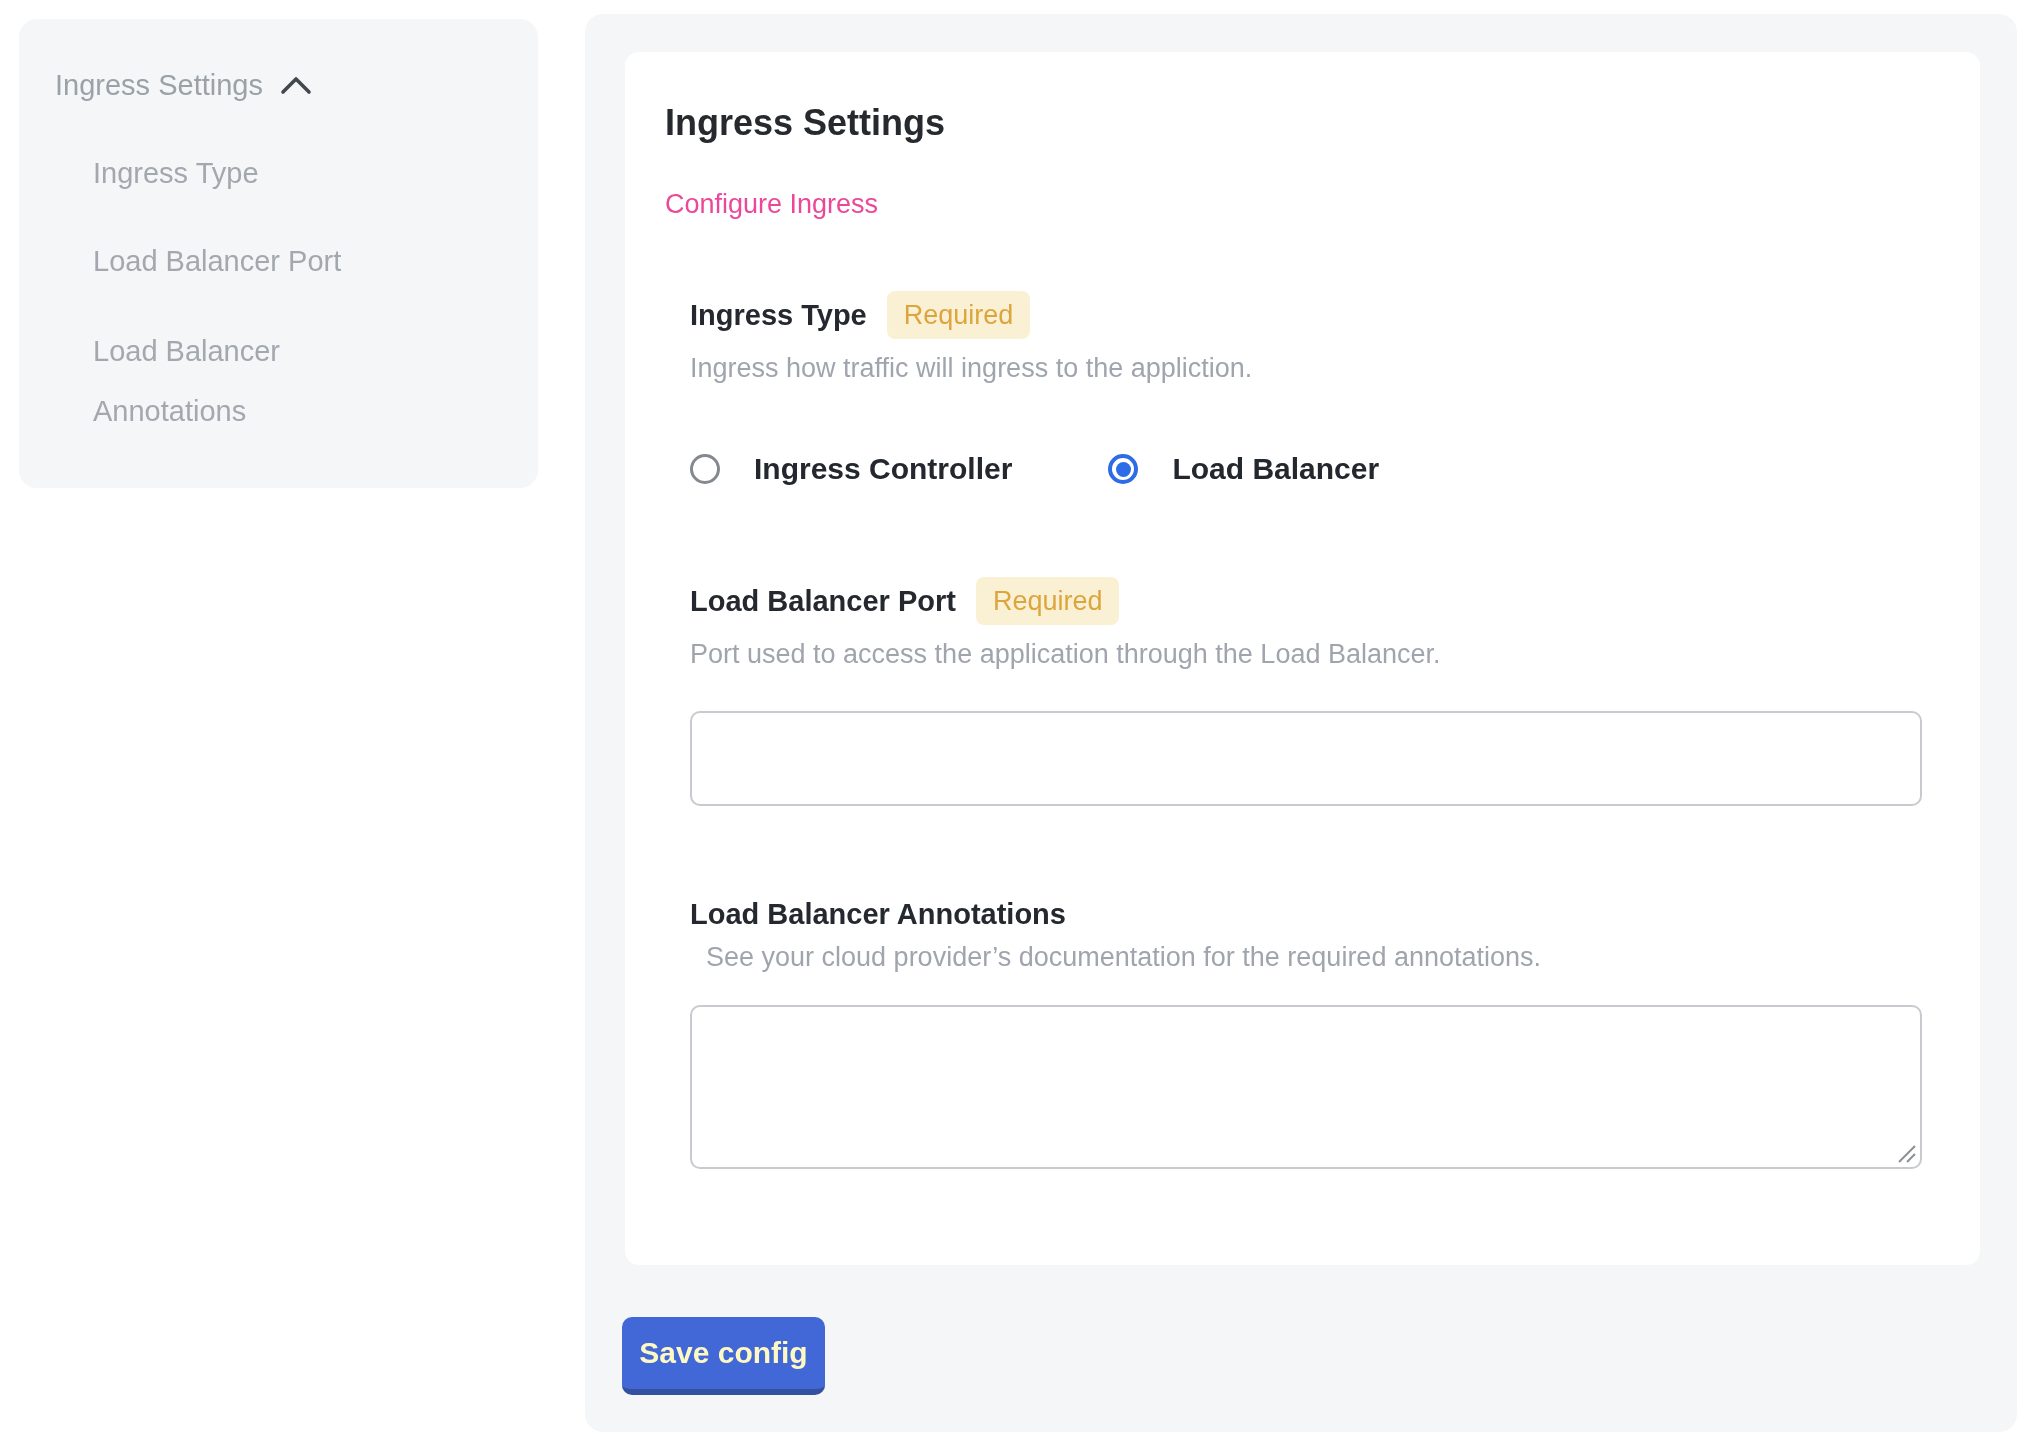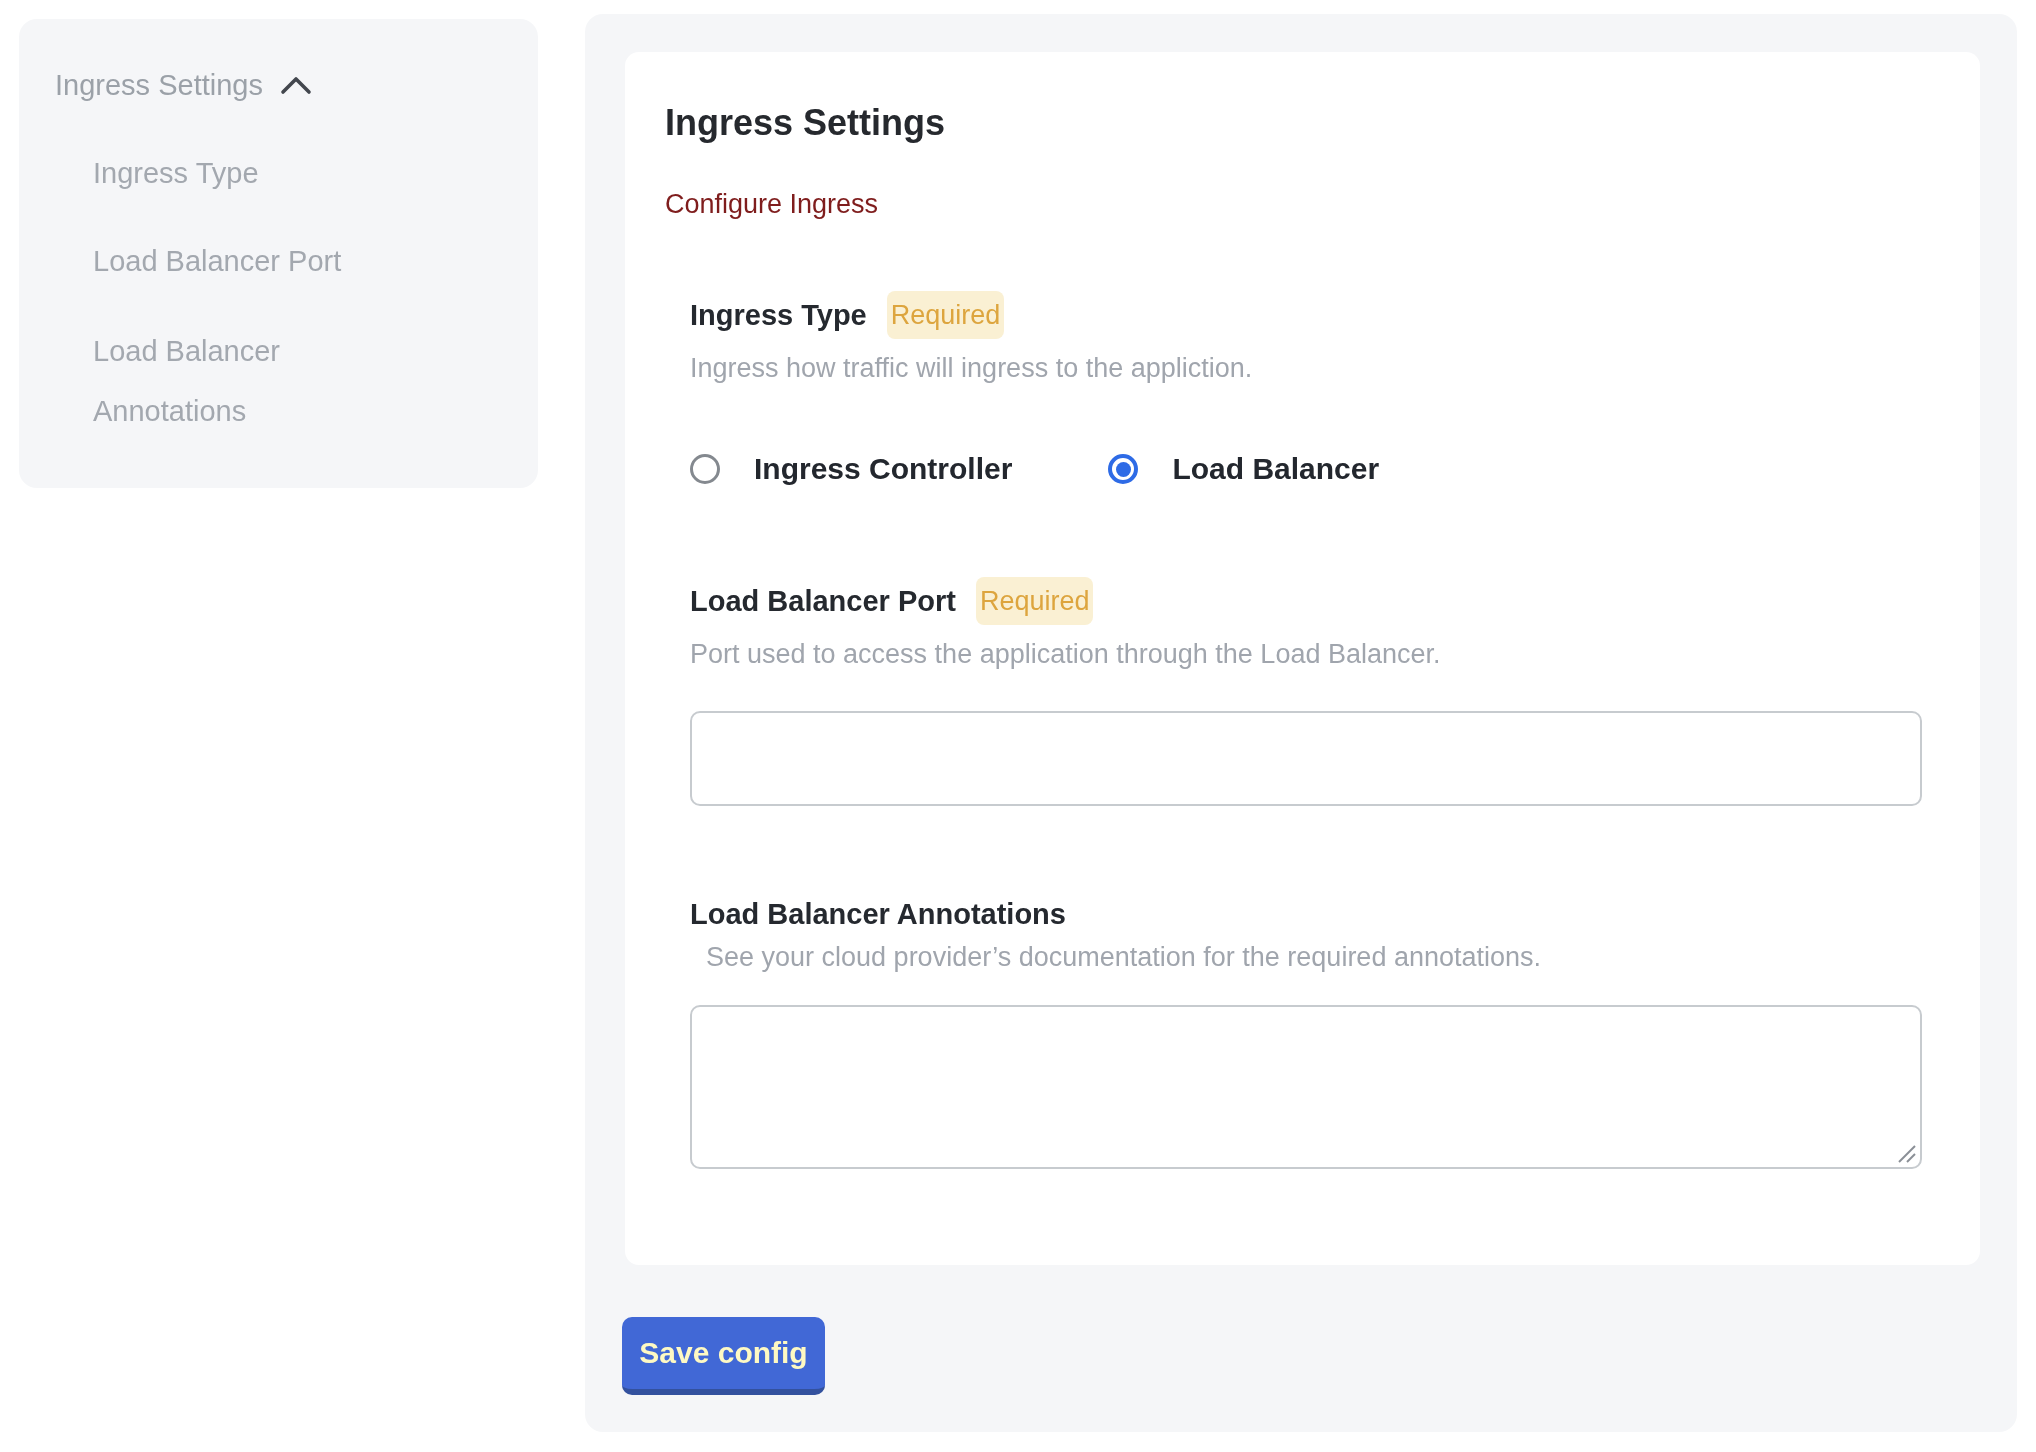--- a/index.html
+++ b/index.html
@@ -53,37 +53,37 @@
     box-sizing:border-box;
   }
   .card-title{
     margin:0;
     font-size:36px;line-height:42px;
     font-weight:bold;color:#26292e;
   }
   .card-subtitle{
     margin-top:44px;
     font-size:27px;line-height:33px;
-    color:#7f1d1d;
+    color:#ec4899;
   }
   .sections{margin-left:25px;}
 
   .section-heading{
     display:flex;align-items:center;gap:20px;
     margin-top:70px;
   }
   .section-heading.tight{margin-top:90px;}
   .section-label{
     font-size:29px;line-height:36px;
     font-weight:bold;color:#25292f;
   }
   .badge{
     background:#faf0d3;color:#dda53e;
     font-size:27px;line-height:28px;
-    padding:10px 4px;
+    padding:10px 17px;
     border-radius:8px;
     white-space:nowrap;
   }
   .section-desc{
     margin-top:12px;
     font-size:27px;line-height:34px;
     color:#a0a5ad;
   }
 
   

